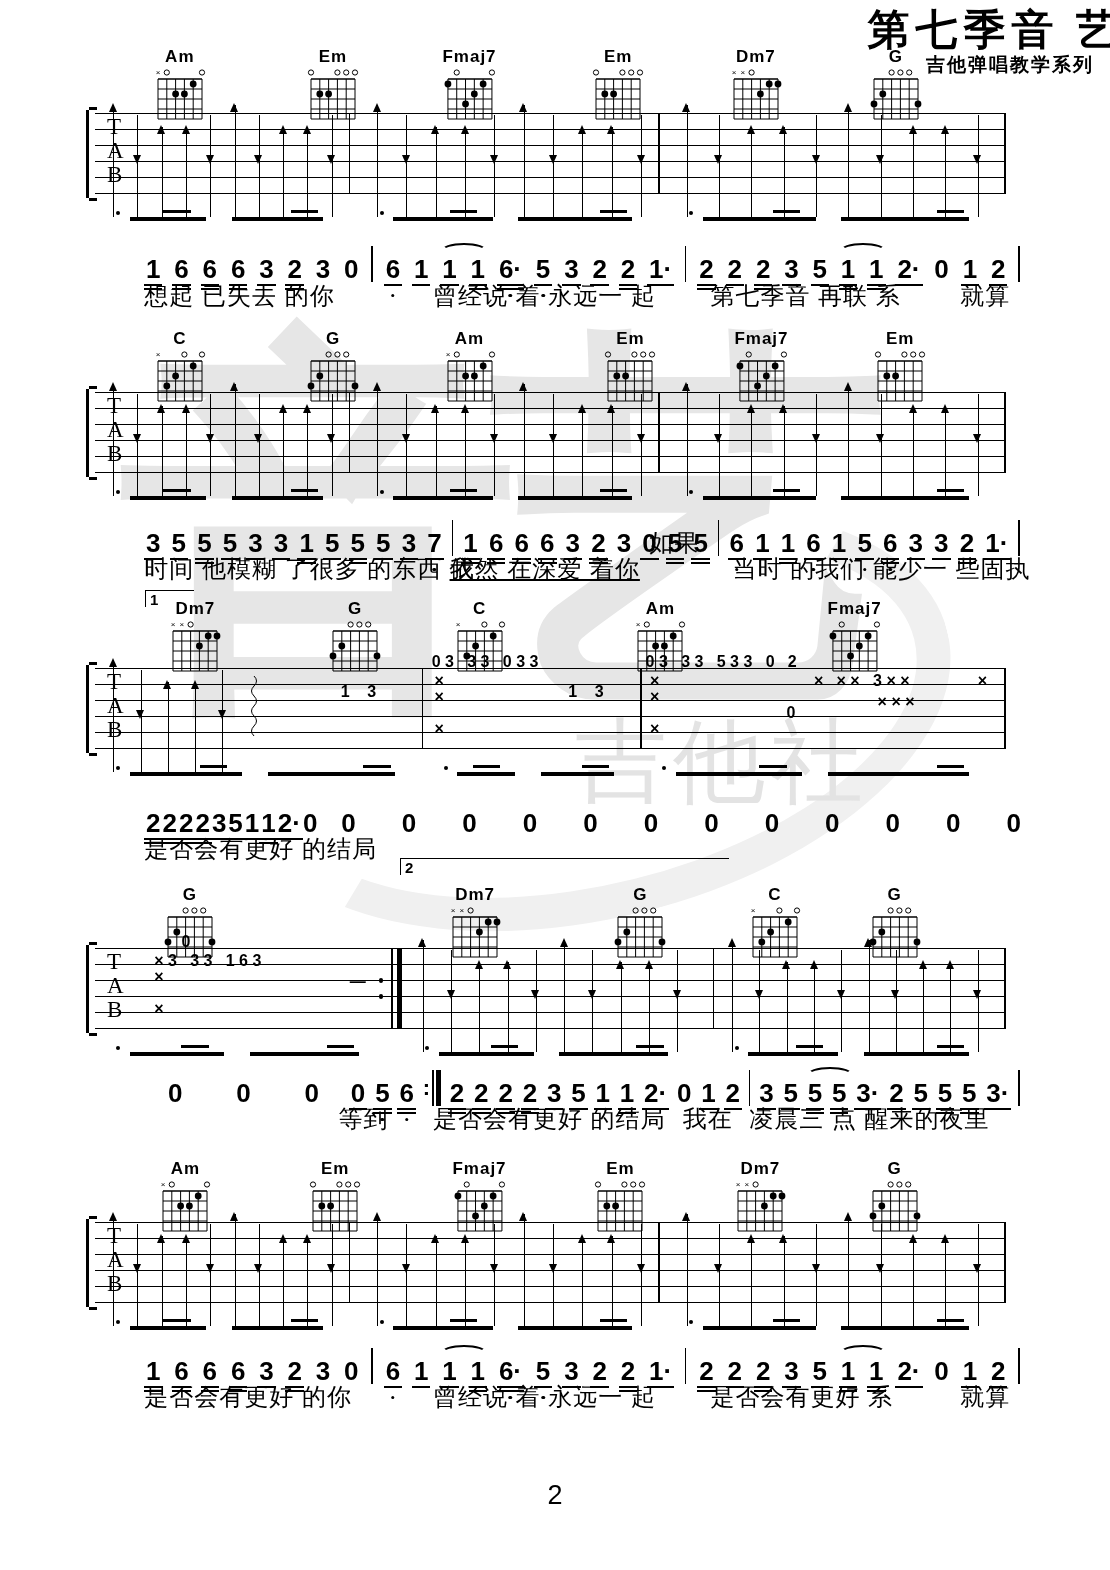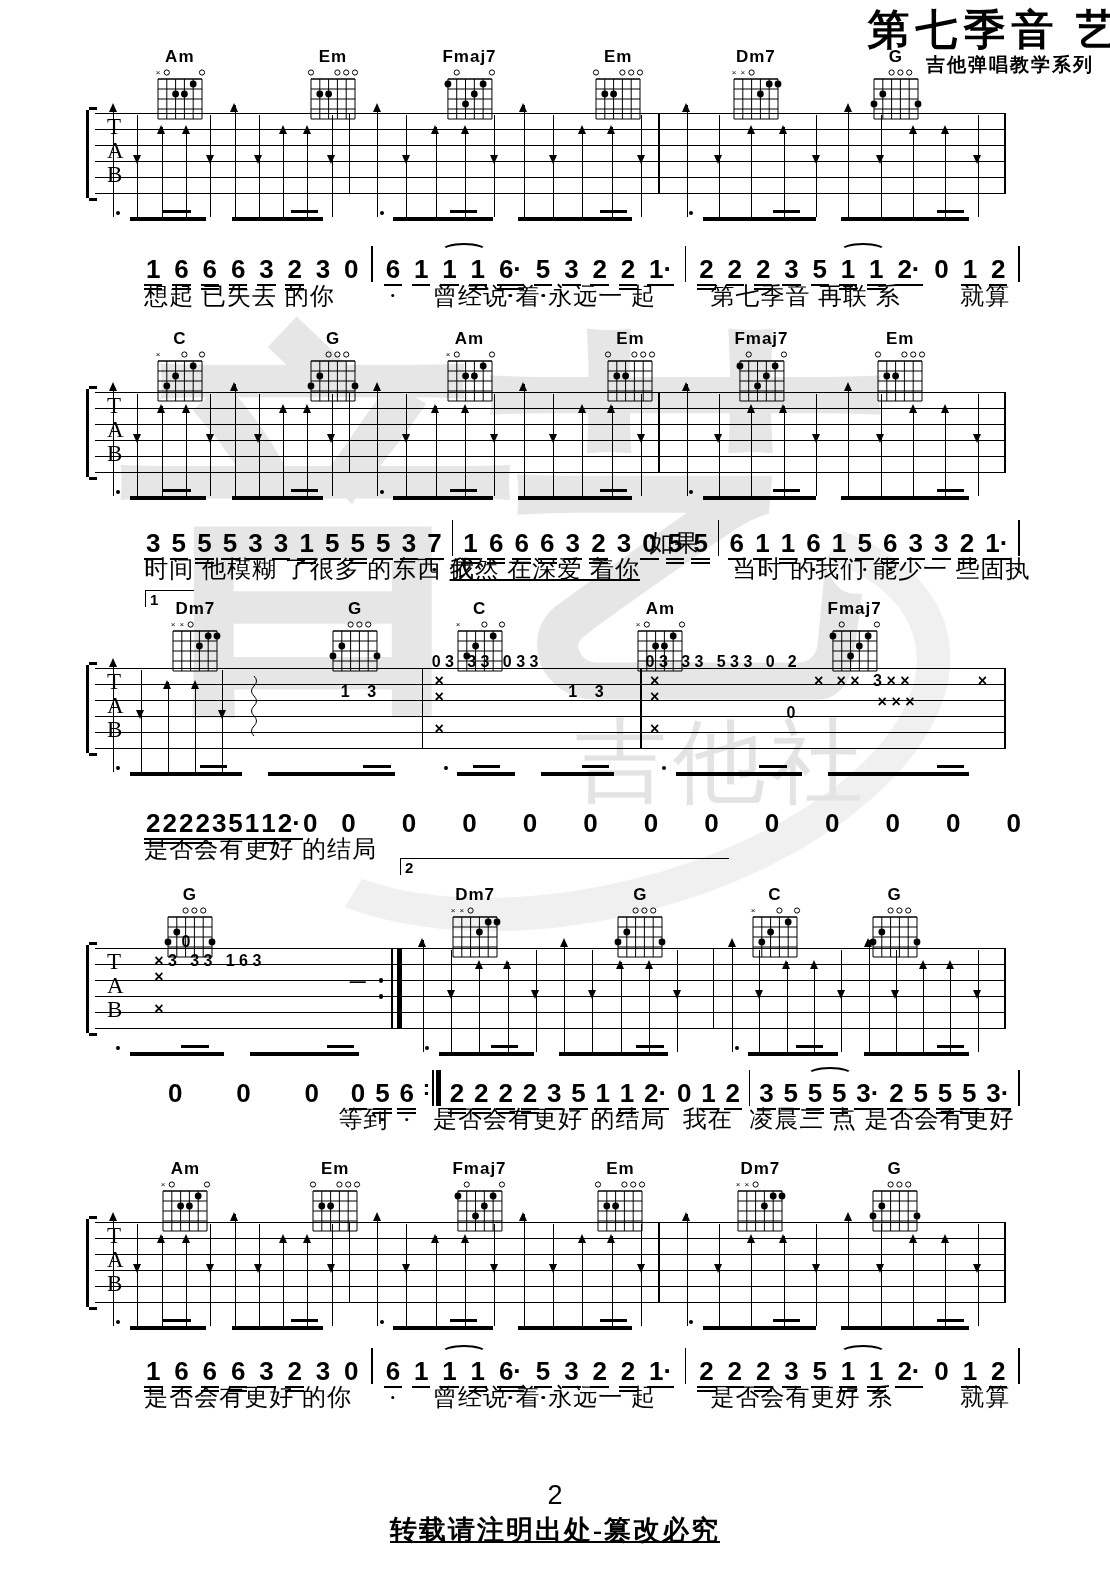--- a/index.html
+++ b/index.html
@@ -854,21 +854,21 @@
         <span class="tk">2<i class="ln" style="bottom: -4px;"></i></span>
         <span class="tk">5<i class="ln" style="bottom: -4px;"></i></span>
         <span class="tk">5<i class="ln" style="bottom: -4px;"></i><i class="ln" style="bottom: -8px;"></i></span>
         <span class="tk">5<i class="ln" style="bottom: -4px;"></i><i class="ln" style="bottom: -8px;"></i></span>
         <span class="tk">3·<i class="ln" style="bottom: -4px;"></i></span>
         <span class="mbar"></span>
       </div>
       <div class="lyric" style="left: 30.5%; top: 1103px;">等到</div>
       <div class="lyric" style="left: 39%; top: 1103px;">是否会有更好 的结局</div>
       <div class="lyric" style="left: 61.5%; top: 1103px;">我在</div>
-      <div class="lyric" style="left: 67.5%; top: 1103px;">凌晨三 点 是否会有更好</div>
+      <div class="lyric" style="left: 67.5%; top: 1103px;">凌晨三 点 醒来的夜里</div>
       <div class="chord" style="left: 16.7%; top: 1160px;"><div class="chord-name">Am</div><svg width="54" height="58">
           <line x1="5" y1="13" x2="5" y2="53" stroke="#000"></line>
           <line x1="13.8" y1="13" x2="13.8" y2="53" stroke="#000"></line>
           <line x1="22.6" y1="13" x2="22.6" y2="53" stroke="#000"></line>
           <line x1="31.400000000000002" y1="13" x2="31.400000000000002" y2="53" stroke="#000"></line>
           <line x1="40.2" y1="13" x2="40.2" y2="53" stroke="#000"></line>
           <line x1="49" y1="13" x2="49" y2="53" stroke="#000"></line>
           <line x1="5" y1="13" x2="49" y2="13" stroke="#000" stroke-width="1.6"></line>
           <line x1="5" y1="23" x2="49" y2="23" stroke="#000" stroke-width="1"></line>
           <line x1="5" y1="33" x2="49" y2="33" stroke="#000" stroke-width="1"></line>
@@ -1065,14 +1065,13 @@
         <span class="tk">2<i class="ln" style="bottom: -4px;"></i></span>
         <span class="mbar"></span>
       </div>
       <div class="lyric" style="left: 13%; top: 1381px;">是否会有更好 的你</div>
       <div class="lyric" style="left: 39%; top: 1381px;">曾经说 着 永远一 起</div>
       <div class="lyric" style="left: 64%; top: 1381px;">是否会有更好 系</div>
       <div class="lyric" style="left: 86.5%; top: 1381px;">就算</div>
     </div>
 
   <div class="pg-num">2</div>
-  <div class="pg-notice">转载请注明出处-篡改必究</div>
 </div>
 
 </body></html>

